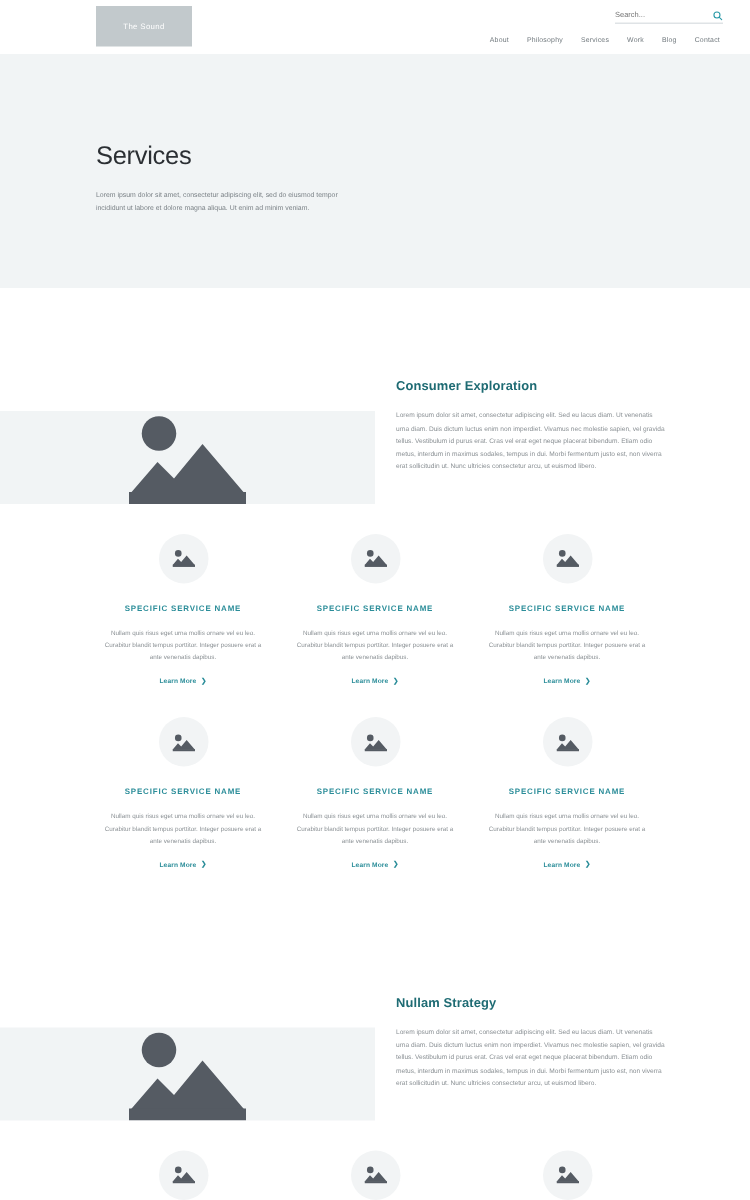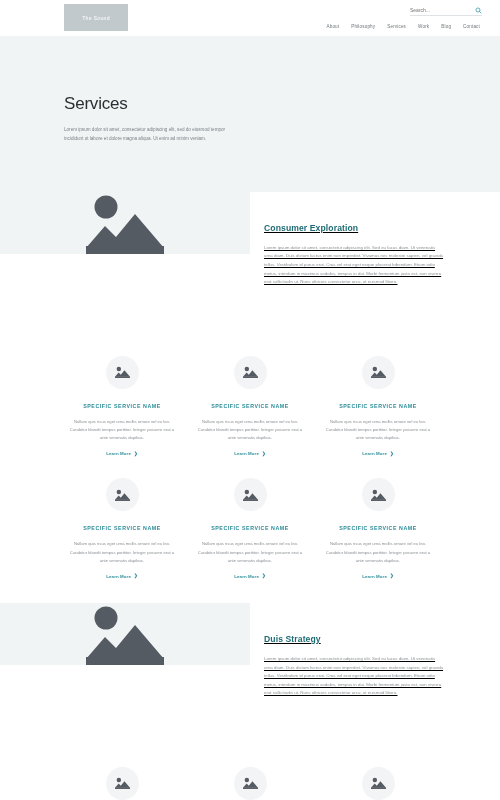--- a/index.html
+++ b/index.html
@@ -94,22 +94,21 @@
     font-size:4.6px;
     line-height:2.05;
     color:#7b8287;
   }
 
   
   .feature {
     position:relative;
     min-height:144px;
     display:flex;
-    align-items:flex-start;
-    text-decoration:underline;
+    align-items:flex-end;
   }
   .feature-img {
     width:250px;
     flex:0 0 250px;
     background:#f1f4f5;
     display:flex;
     align-items:center;
     justify-content:center;
   }
   .ph-icon { display:block; }
@@ -337,21 +336,21 @@
 
 <div class="feature">
   <div class="feature-img">
     <svg class="ph-icon" width="78" height="62" viewBox="0 0 78 62">
       <circle cx="20" cy="15" r="11.5" fill="#555b63"></circle>
       <path d="M0 56 L19 34 L30 45 L49 22 L78 56 Z" fill="#555b63"></path>
       <rect x="0" y="54" width="78" height="8" fill="#555b63"></rect>
     </svg>
   </div>
   <div class="feature-copy">
-    <h2 class="feature-title">Duis Strategy</h2>
+    <h2 class="feature-title">Nullam Strategy</h2>
     <p class="feature-text">Lorem ipsum dolor sit amet, consectetur adipiscing elit. Sed eu lacus diam. Ut venenatis urna diam. Duis dictum luctus enim non imperdiet. Vivamus nec molestie sapien, vel gravida tellus. Vestibulum id purus erat. Cras vel erat eget neque placerat bibendum. Etiam odio metus, interdum in maximus sodales, tempus in dui. Morbi fermentum justo est, non viverra erat sollicitudin ut. Nunc ultricies consectetur arcu, ut euismod libero.</p>
   </div>
 </div>
 
 <div class="cards-section">
   <div class="card-row">
     <div class="card">
       <div class="card-icon">
         <svg width="15" height="12" viewBox="0 0 78 62">
           <circle cx="20" cy="15" r="11.5" fill="#555b63"></circle>

